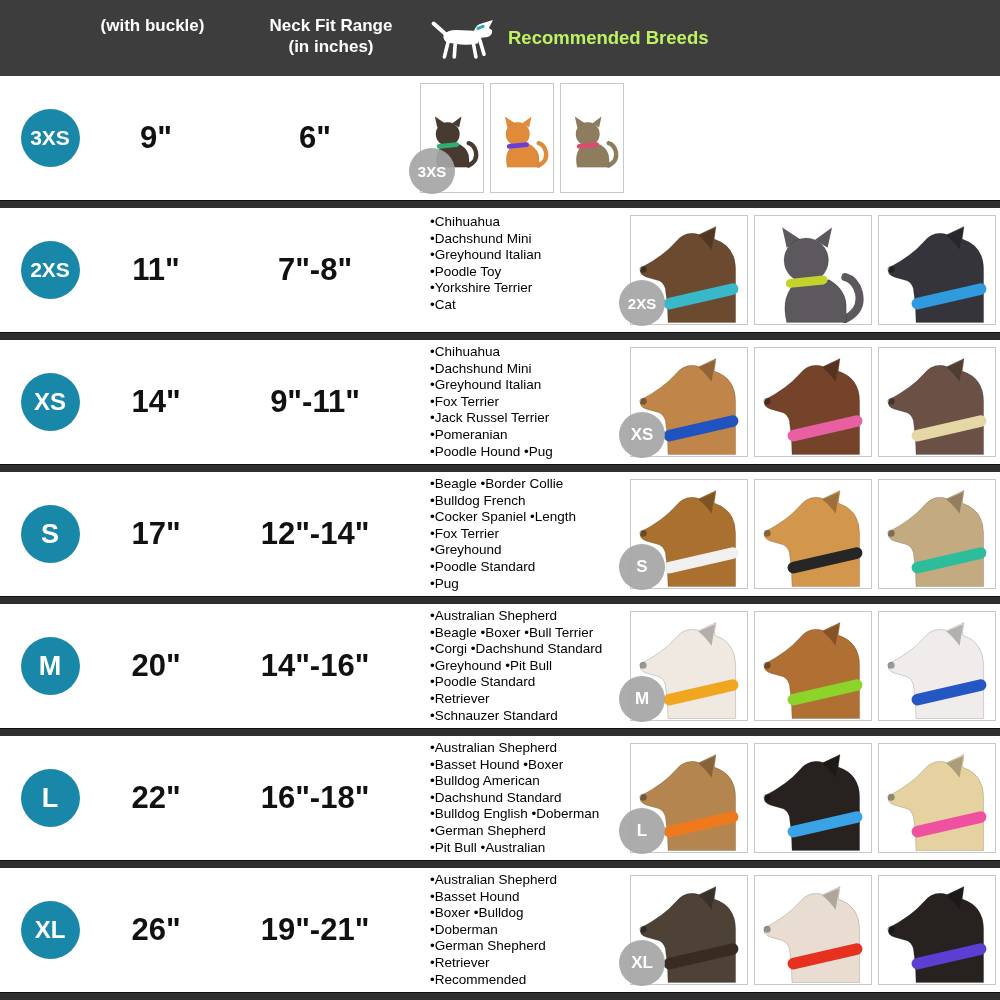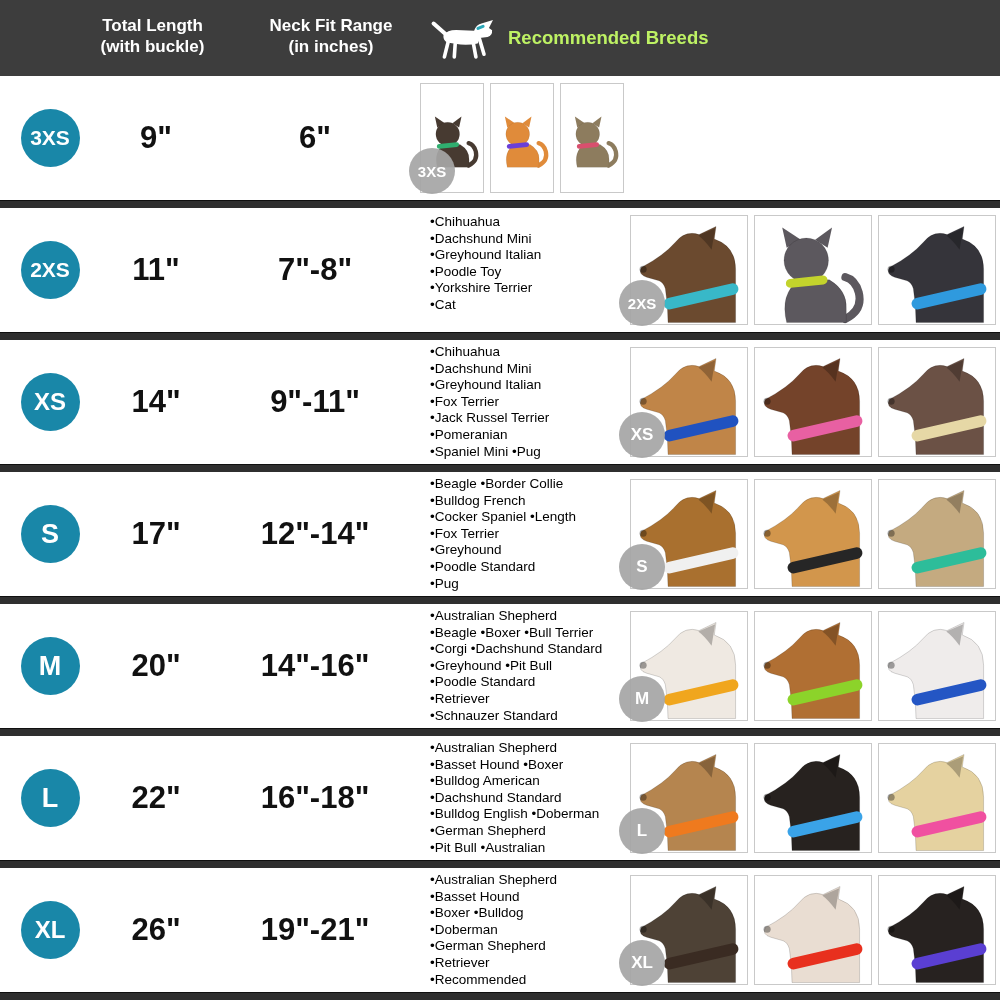--- a/index.html
+++ b/index.html
@@ -38,21 +38,20 @@
                  background:rgba(166,166,166,0.93); color:#fff; font-weight:bold;
                  display:flex; align-items:center; justify-content:center; z-index:2; }
 </style>
 </head>
 <body>
 
 <div class="sheet">
 
   <div class="hdr">
     <div class="hdr-col c1">
-      <div>Total Length</div>
       <div>(with buckle)</div>
     </div>
     <div class="hdr-col c2">
       <div>Neck Fit Range</div>
       <div>(in inches)</div>
     </div>
     <span class="hdr-icon">
       <svg viewBox="0 0 160 92" width="100%" height="100%">
         <path d="M8 14 L40 42" stroke="#fff" stroke-width="9" stroke-linecap="round" fill="none"></path>
         <path d="M30 40 Q38 28 58 28 L98 30 Q102 16 116 13 L140 6 L131 24 L138 29 Q139 40 128 44 L110 46 L106 58 Q82 64 56 59 L38 56 Q28 50 30 40 Z" fill="#fff"></path>
@@ -161,21 +160,21 @@
     </div>
     <div class="num-cell">14"</div>
     <div class="num-cell">9"-11"</div>
     <ul class="breeds">
           <li>•Chihuahua</li>
           <li>•Dachshund Mini</li>
           <li>•Greyhound Italian</li>
           <li>•Fox Terrier</li>
           <li>•Jack Russel Terrier</li>
           <li>•Pomeranian</li>
-          <li>•Spaniel Mini •Pug</li>
+          <li>•Poodle Hound •Pug</li>
         </ul>
     <div class="photo-strip">
           <div class="photo">
             <svg viewBox="0 0 120 112">
               <path d="M6 50 Q2 58 12 61 L26 65 Q31 67 33 74 Q36 92 36 112 L112 112 L112 52 Q112 26 88 18 L90 4 L71 13 Q55 8 44 22 Q31 37 6 50 Z" fill="#c08548" stroke="rgba(0,0,0,0.18)"></path>
               <path d="M70 14 L89 6 L85 30 Q77 19 70 14 Z" fill="rgba(0,0,0,0.25)"></path>
               <circle cx="8" cy="52" r="4" fill="rgba(0,0,0,0.35)"></circle>
               <rect x="30" y="76" width="86" height="13" rx="6.5" fill="#2052c0" transform="rotate(-13 73 82)"></rect>
             </svg>
             <div class="photo-badge" style="font-size: 17px;">XS</div>

